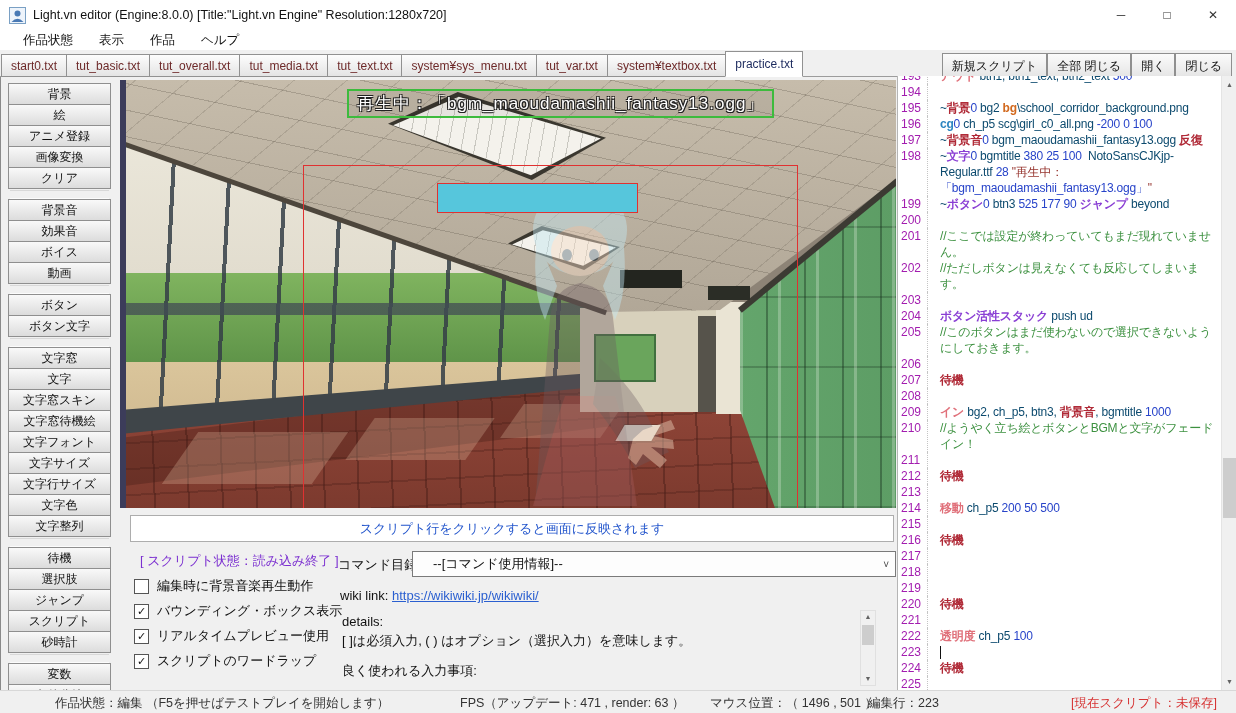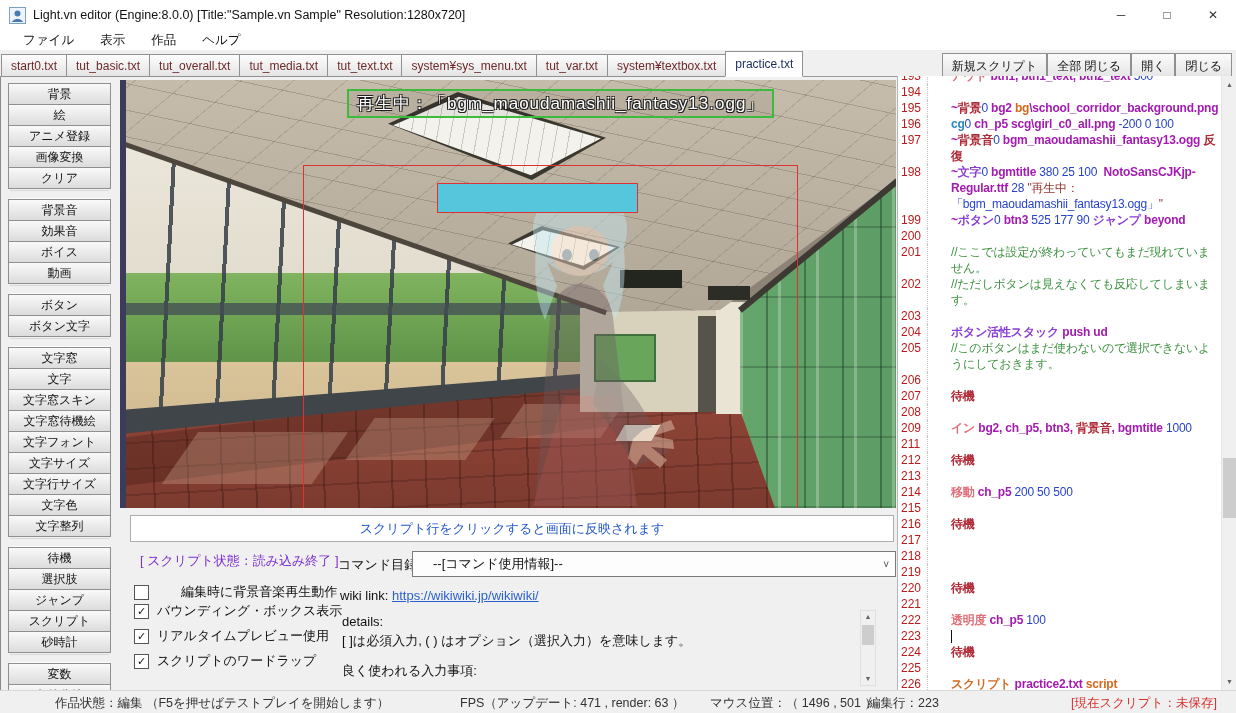--- a/index.html
+++ b/index.html
@@ -112,23 +112,23 @@
   .details-common{position:absolute;left:222px;top:154px;}
   .mini-scroll{position:absolute;left:740px;top:102px;width:14px;height:74px;background:#f0f0f0;border:1px solid #e0e0e0;}
   .ms-up,.ms-down{position:absolute;left:0;right:0;height:12px;text-align:center;font-size:7px;color:#636363;line-height:12px;}
   .ms-up{top:0;} .ms-down{bottom:0;}
   .ms-thumb{position:absolute;left:1px;right:1px;top:14px;height:20px;background:#cdcdcd;}
   
   .script-panel{position:absolute;left:897px;top:76px;width:339px;height:614px;background:#fff;border-left:1px solid #b5b5b5;overflow:hidden;}
   .code-wrap{position:absolute;left:0;top:0;right:15px;bottom:0;overflow:hidden;}
   .code-lines{margin-top:-8px;}
   .code-line{display:flex;font-size:12px;line-height:16px;letter-spacing:-0.2px;}
-  .ln{flex:none;width:26px;color:#b91c1c;border-right:1px dotted #c4c4c4;margin-right:23px;padding-left:3px;letter-spacing:0;}
+  .ln{flex:none;width:26px;color:#a21caf;border-right:1px dotted #c4c4c4;margin-right:12px;padding-left:3px;letter-spacing:0;}
   .code-text{flex:1;white-space:pre-wrap;word-break:break-word;color:#1b1b2f;min-height:16px;padding-right:2px;}
-  .sg-k{color:#a21caf;font-weight:bold;} .sg-r{color:#b02a37;font-weight:600;} .sg-p{color:#8a3fd4;font-weight:600;}
+  .sg-k{color:#0c4a6e;} .sg-r{color:#b02a37;font-weight:600;} .sg-p{color:#8a3fd4;font-weight:600;}
   .sg-s{color:#e0707a;font-weight:600;} .sg-o{color:#d2691e;font-weight:600;} .sg-ob{color:#d2691e;font-weight:800;}
   .sg-t{color:#2e86c1;font-weight:600;} .sg-n{color:#2743c9;} .sg-g{color:#3d9140;} .sg-d{color:#96342e;} .sg-b{color:#2743c9;}
   .caret{display:inline-block;width:1px;height:13px;background:#111;vertical-align:middle;}
   .vscroll{position:absolute;right:0;top:0;width:15px;bottom:0;background:#f0f0f0;border-left:1px solid #e4e4e4;}
   .vs-up,.vs-down{position:absolute;left:0;right:0;height:15px;text-align:center;font-size:7px;color:#636363;line-height:15px;}
   .vs-up{top:1px;} .vs-down{bottom:1px;}
   .vs-thumb{position:absolute;left:1px;right:1px;top:382px;height:60px;background:#cdcdcd;}
   
   .statusbar{position:absolute;left:0;right:0;top:690px;height:23px;background:#f0f0f0;border-top:1px solid #d8d8d8;
      font-size:12.5px;color:#333;}
@@ -138,30 +138,30 @@
 </style>
 </head>
 <body>
 
 <div class="titlebar">
   <svg class="app-icon" viewBox="0 0 17 17">
     <rect x="0.5" y="0.5" width="16" height="16" fill="#eef4fb" stroke="#7aa0c4"></rect>
     <circle cx="8.5" cy="6.5" r="3" fill="#4a7ab5"></circle>
     <path d="M2.5,15 Q8.5,8.5 14.5,15 Z" fill="#4a7ab5"></path>
   </svg>
-  <span class="win-title">Light.vn editor (Engine:8.0.0) [Title:"Sample.vn Sample" Resolution:1280x720]</span>
+  <span class="win-title">Light.vn editor (Engine:8.0.0) [Title:"Light.vn Engine" Resolution:1280x720]</span>
   <div class="win-controls" id="win-controls">
       <div class="win-btn">─</div>
       <div class="win-btn">□</div>
       <div class="win-btn">✕</div>
     </div>
 </div>
 
 <div class="menubar" id="menubar">
-    <div class="menu-item">ファイル</div>
+    <div class="menu-item">作品状態</div>
     <div class="menu-item">表示</div>
     <div class="menu-item">作品</div>
     <div class="menu-item">ヘルプ</div>
   </div>
 
 <div class="tabbar">
   <div class="tabs" id="tabs">
       <div class="tab">start0.txt</div>
       <div class="tab">tut_basic.txt</div>
       <div class="tab">tut_overall.txt</div>
@@ -262,21 +262,21 @@
   <div class="bbox bb-right"></div>
   <div class="pv-npl">再生中：「bgm_maoudamashii_fantasy13.ogg」</div>
 </div>
 
 <div class="bottom-panel">
   <div class="hint-bar">
     <span>スクリプト行をクリックすると画面に反映されます</span>
   </div>
   <div class="state-label">[ スクリプト状態：読み込み終了 ]</div>
   <div id="checkboxes">
-      <div class="cb-row" style="top: 76px; gap: 24px;">
+      <div class="cb-row" style="top: 70px;">
         <span class="cb-box"></span>
         <span class="cb-label">編集時に背景音楽再生動作</span>
       </div>
       <div class="cb-row" style="top: 95px;">
         <span class="cb-box">✓</span>
         <span class="cb-label">バウンディング・ボックス表示</span>
       </div>
       <div class="cb-row" style="top: 120px;">
         <span class="cb-box">✓</span>
         <span class="cb-label">リアルタイムプレビュー使用</span>
@@ -367,20 +367,24 @@
         </div>
         <div class="code-line">
           <div class="ln">208</div>
           <div class="code-text"></div>
         </div>
         <div class="code-line">
           <div class="ln">209</div>
           <div class="code-text"><span class="sg-s">イン</span><span class="sg-k"> bg2, ch_p5, btn3, </span><span class="sg-r">背景音</span><span class="sg-k">, bgmtitle </span><span class="sg-n">1000</span></div>
         </div>
         <div class="code-line">
+          <div class="ln">210</div>
+          <div class="code-text"><span class="sg-g">//ようやく立ち絵とボタンとBGMと文字がフェードイン！</span></div>
+        </div>
+        <div class="code-line">
           <div class="ln">211</div>
           <div class="code-text"></div>
         </div>
         <div class="code-line">
           <div class="ln">212</div>
           <div class="code-text"><span class="sg-r">待機</span></div>
         </div>
         <div class="code-line">
           <div class="ln">213</div>
           <div class="code-text"></div>

